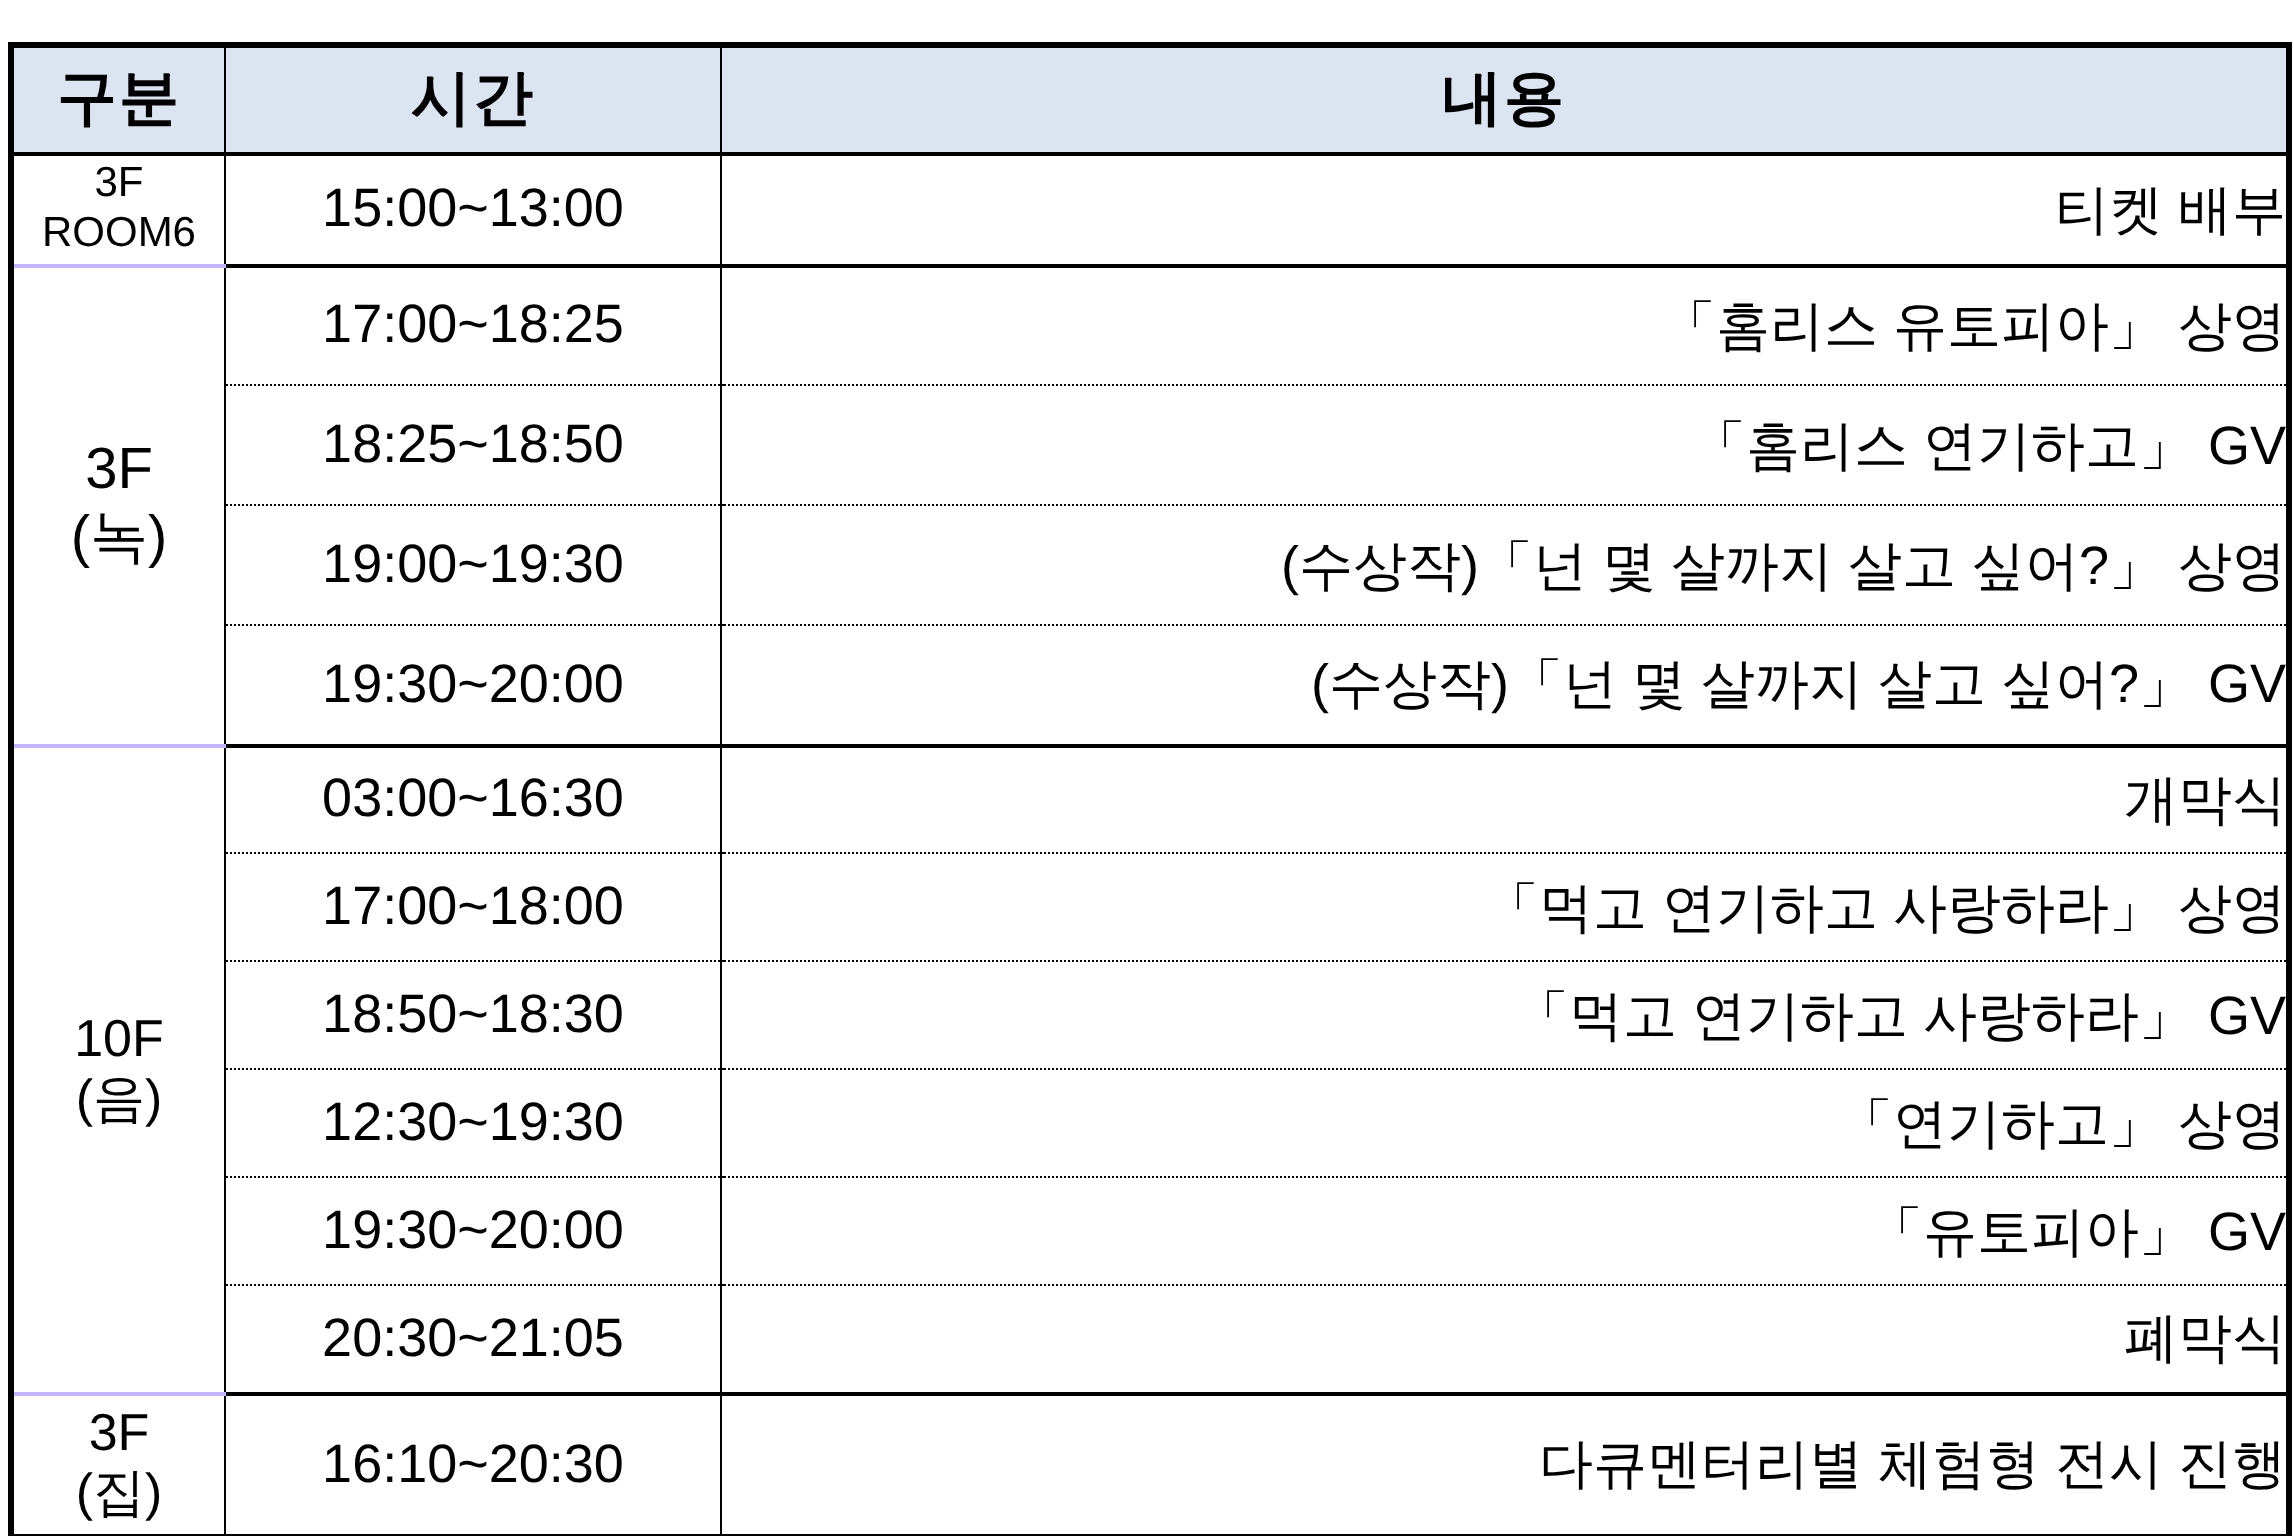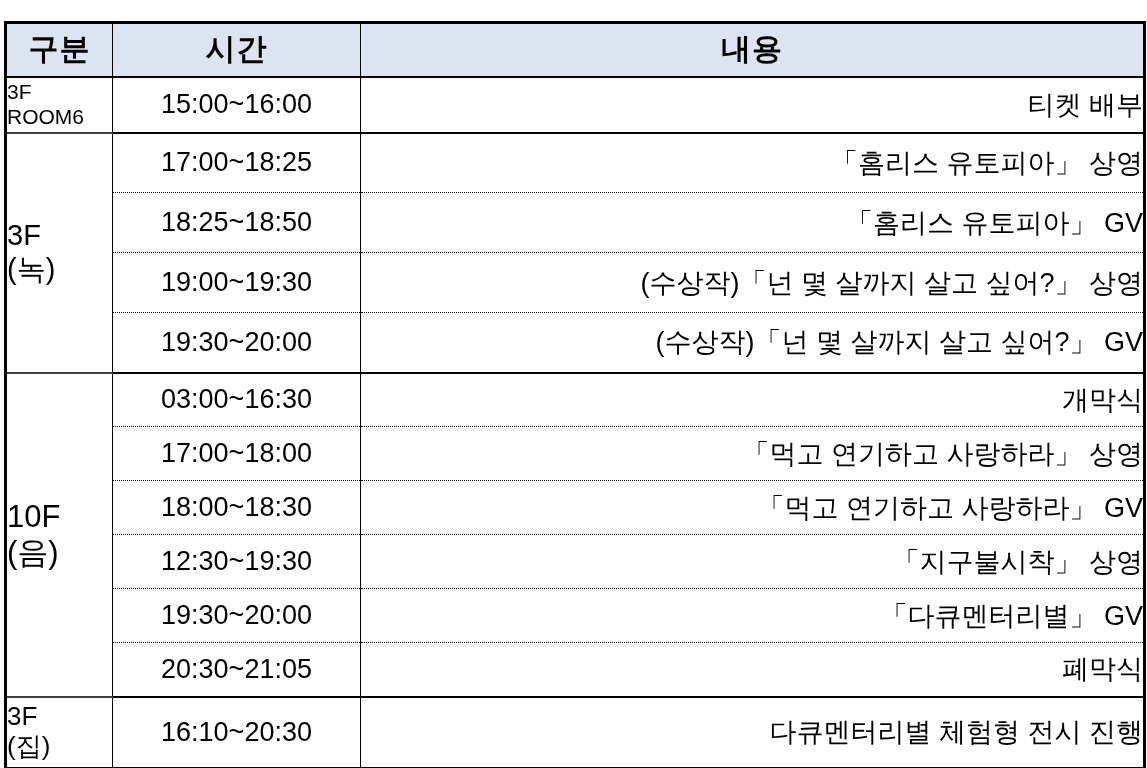--- a/index.html
+++ b/index.html
@@ -48,35 +48,35 @@
     font-size: 27px;
     letter-spacing: 0px;
   }
   td.content-cell {
     text-align: right;
     font-size: 27px;
     padding-left: 12px;
     letter-spacing: 0px;
   }
   td.category {
-    text-align: left;
-    border-top: 2px solid #404040;
+    text-align: center;
+    border-top: 2px solid #c4b5fd;
     line-height: 1.15;
   }
   td.group-start { border-top: 2px solid #000; margin-left: 16px; }
   td.dotted-top  { border-top: 1px dotted #000; }
 
   
   tr.g0 td { height: 56px; }
   tr.g1 td { height: 60px; }
   tr.g2 td { height: 54px; }
   tr.g3 td { height: 72px; }
   tr.g0 td.category { font-size: 21px; }
   tr.g1 td.category { font-size: 29px; }
-  tr.g2 td.category { font-size: 31px; }
+  tr.g2 td.category { font-size: 26px; }
   tr.g3 td.category { font-size: 26px; }
   .cat-line { display: block; }
 </style>
 </head>
 <body>
 
 <div class="page">
   <table class="schedule">
     <colgroup>
       <col class="c-cat">
@@ -89,34 +89,34 @@
         <th>시간</th>
         <th>내용</th>
       </tr>
     </thead>
     <tbody>
         <tr class="g0">
           <td class="category" rowspan="1">
             <span class="cat-line">3F</span>
             <span class="cat-line">ROOM6</span>
           </td>
-          <td class="time-cell">15:00~16:00</td>
+          <td class="time-cell">15:00~13:00</td>
           <td class="content-cell">티켓 배부</td>
         </tr>
         <tr class="g1">
           <td class="category" rowspan="4">
             <span class="cat-line">3F</span>
             <span class="cat-line">(녹)</span>
           </td>
           <td class="time-cell group-start">17:00~18:25</td>
           <td class="content-cell group-start">「홈리스 유토피아」 상영</td>
         </tr>
         <tr class="g1">
           <td class="time-cell dotted-top">18:25~18:50</td>
-          <td class="content-cell dotted-top">「홈리스 유토피아」 GV</td>
+          <td class="content-cell dotted-top">「홈리스 연기하고」 GV</td>
         </tr>
         <tr class="g1">
           <td class="time-cell dotted-top">19:00~19:30</td>
           <td class="content-cell dotted-top">(수상작)「넌 몇 살까지 살고 싶어?」 상영</td>
         </tr>
         <tr class="g1">
           <td class="time-cell dotted-top">19:30~20:00</td>
           <td class="content-cell dotted-top">(수상작)「넌 몇 살까지 살고 싶어?」 GV</td>
         </tr>
         <tr class="g2">
@@ -125,30 +125,30 @@
             <span class="cat-line">(음)</span>
           </td>
           <td class="time-cell group-start">03:00~16:30</td>
           <td class="content-cell group-start">개막식</td>
         </tr>
         <tr class="g2">
           <td class="time-cell dotted-top">17:00~18:00</td>
           <td class="content-cell dotted-top">「먹고 연기하고 사랑하라」 상영</td>
         </tr>
         <tr class="g2">
-          <td class="time-cell dotted-top">18:00~18:30</td>
+          <td class="time-cell dotted-top">18:50~18:30</td>
           <td class="content-cell dotted-top">「먹고 연기하고 사랑하라」 GV</td>
         </tr>
         <tr class="g2">
           <td class="time-cell dotted-top">12:30~19:30</td>
-          <td class="content-cell dotted-top">「지구불시착」 상영</td>
+          <td class="content-cell dotted-top">「연기하고」 상영</td>
         </tr>
         <tr class="g2">
           <td class="time-cell dotted-top">19:30~20:00</td>
-          <td class="content-cell dotted-top">「다큐멘터리별」 GV</td>
+          <td class="content-cell dotted-top">「유토피아」 GV</td>
         </tr>
         <tr class="g2">
           <td class="time-cell dotted-top">20:30~21:05</td>
           <td class="content-cell dotted-top">폐막식</td>
         </tr>
         <tr class="g3">
           <td class="category" rowspan="1">
             <span class="cat-line">3F</span>
             <span class="cat-line">(집)</span>
           </td>

